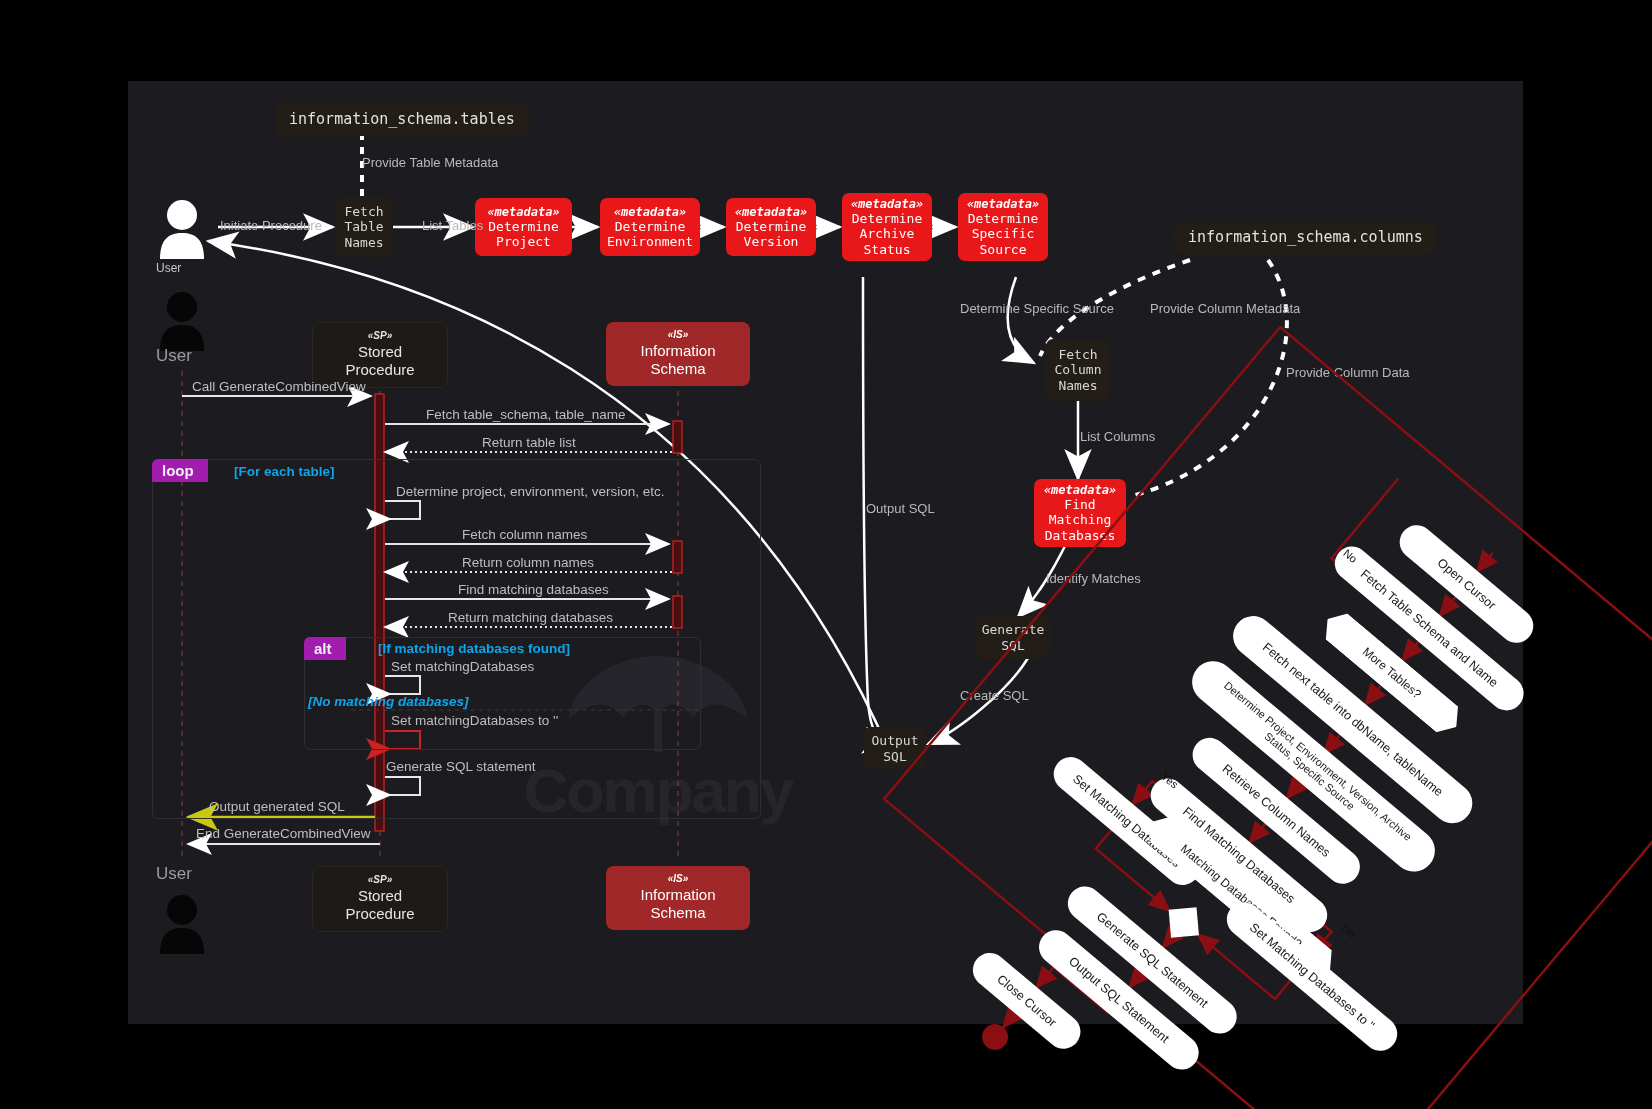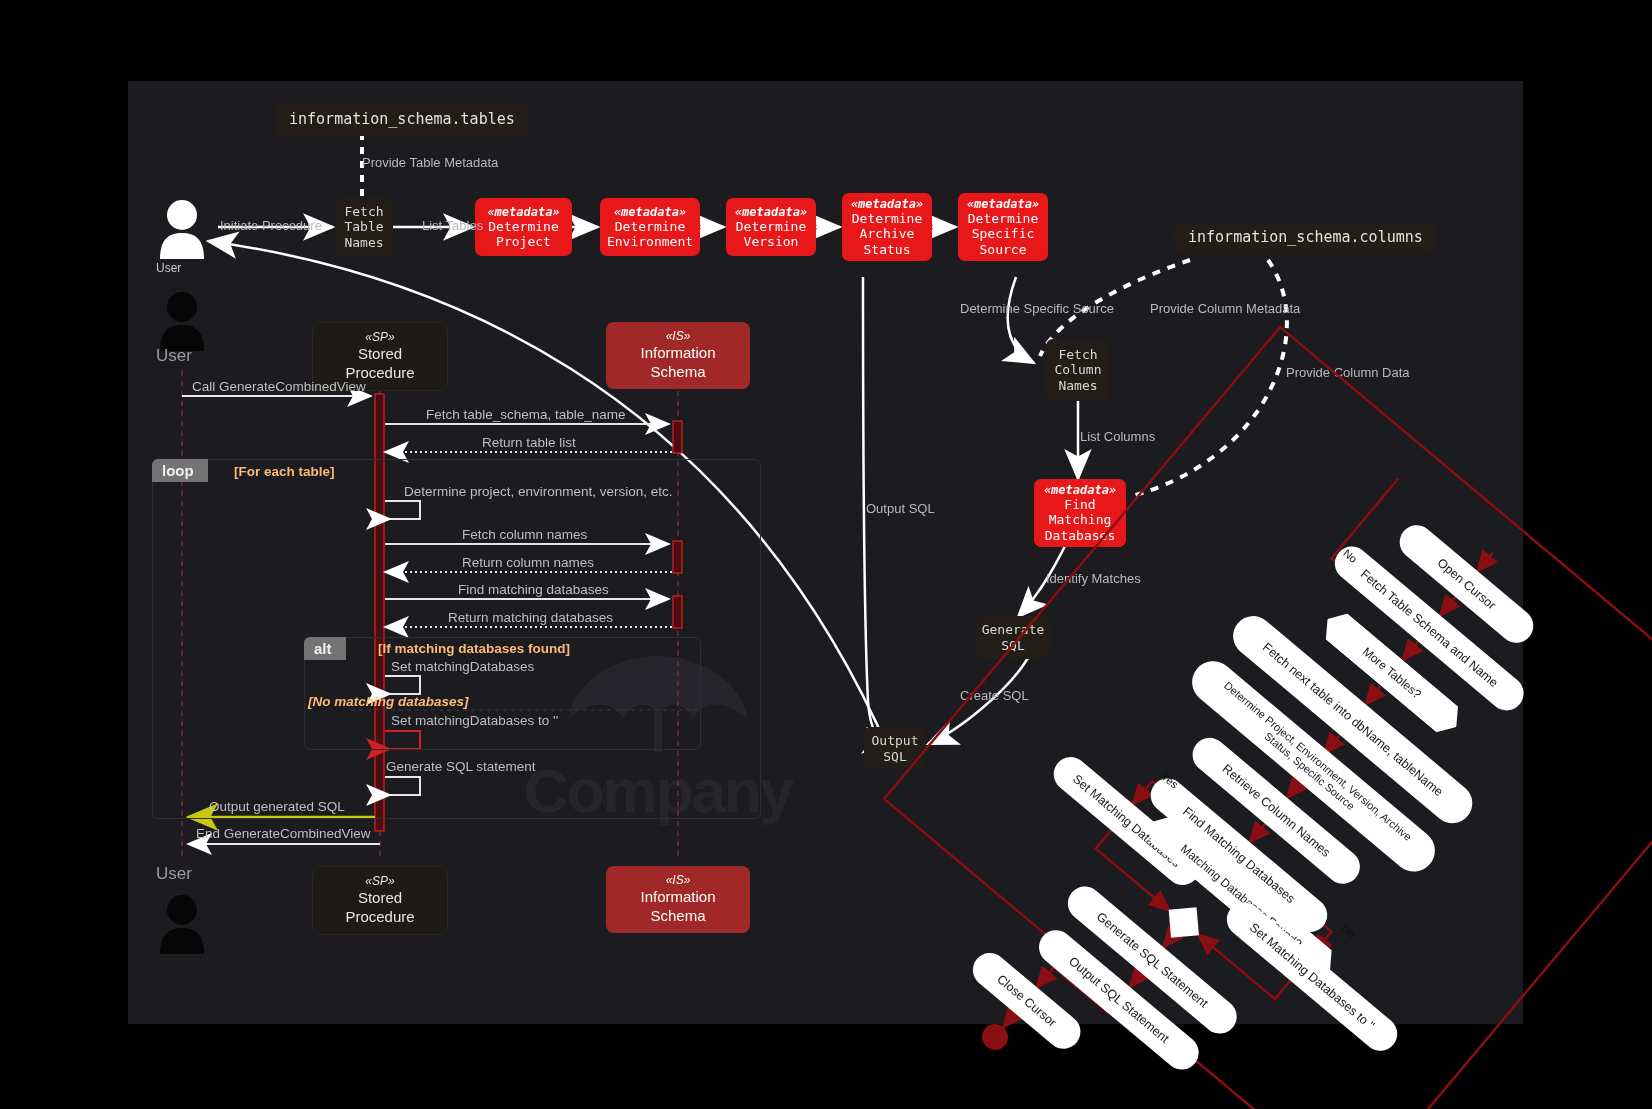--- a/index.html
+++ b/index.html
@@ -84,23 +84,23 @@
     font-family: "Liberation Sans", sans-serif;
     font-size: 15px;
   }
   .participant.is {
     background: #a02828;
     color: #ffffff;
     font-family: "Liberation Sans", sans-serif;
     font-size: 15px;
   }
   .participant .stereo {
-    font-size: 12px;
+    font-size: 10px;
     font-style: italic;
-    font-weight: normal;
+    font-weight: bold;
   }
   .actor-label {
     position: absolute;
     color: #9b9b9b;
     font-family: "Liberation Sans", sans-serif;
     font-size: 17px;
   }
   .actor-label.small { font-size: 12px; color: #c9c9c9; }
   
   .msg {
@@ -120,31 +120,31 @@
   
   .fragment {
     position: absolute;
     border: 1px solid #2e2e34;
     border-radius: 6px;
     box-sizing: border-box;
     background: transparent;
   }
   .frag-tab {
     position: absolute;
-    background: #737373;
+    background: #a21caf;
     color: #f0f0f0;
     font-family: "Liberation Sans", sans-serif;
     font-weight: bold;
     font-size: 15px;
     padding: 3px 14px 3px 10px;
     border-top-left-radius: 6px;
   }
   .frag-cond {
     position: absolute;
-    color: #fdba74;
+    color: #0ea5e9;
     font-family: "Liberation Sans", sans-serif;
     font-weight: bold;
     font-size: 13.5px;
     white-space: nowrap;
   }
   
   #flow {
     position: absolute;
     left: 880px; top: 370px;
     width: 620px; height: 620px;
@@ -429,21 +429,21 @@
     <div class="frag-cond" style="left:106px; top:383px;">[For each table]</div>
 
     <div class="fragment" style="left:176px; top:556px; width:397px; height:113px;"></div>
     <div class="frag-tab" style="left:176px; top:556px;">alt</div>
     <div class="frag-cond" style="left:250px; top:560px;">[If matching databases found]</div>
     <div class="frag-cond" style="left:180px; top:613px;font-style:italic;">[No matching databases]</div>
 
     <div class="msg" style="left:64px; top:298px;">Call GenerateCombinedView</div>
     <div class="msg" style="left:298px; top:326px;">Fetch table_schema, table_name</div>
     <div class="msg" style="left:354px; top:354px;">Return table list</div>
-    <div class="msg" style="left:276px; top:403px;">Determine project, environment, version, etc.</div>
+    <div class="msg" style="left:268px; top:403px;">Determine project, environment, version, etc.</div>
     <div class="msg" style="left:334px; top:446px;">Fetch column names</div>
     <div class="msg" style="left:334px; top:474px;">Return column names</div>
     <div class="msg" style="left:330px; top:501px;">Find matching databases</div>
     <div class="msg" style="left:320px; top:529px;">Return matching databases</div>
     <div class="msg" style="left:263px; top:578px;">Set matchingDatabases</div>
     <div class="msg" style="left:263px; top:632px;">Set matchingDatabases to ''</div>
     <div class="msg" style="left:258px; top:678px;">Generate SQL statement</div>
     <div class="msg" style="left:81px; top:718px;">Output generated SQL</div>
     <div class="msg" style="left:68px; top:745px;">End GenerateCombinedView</div>
 

